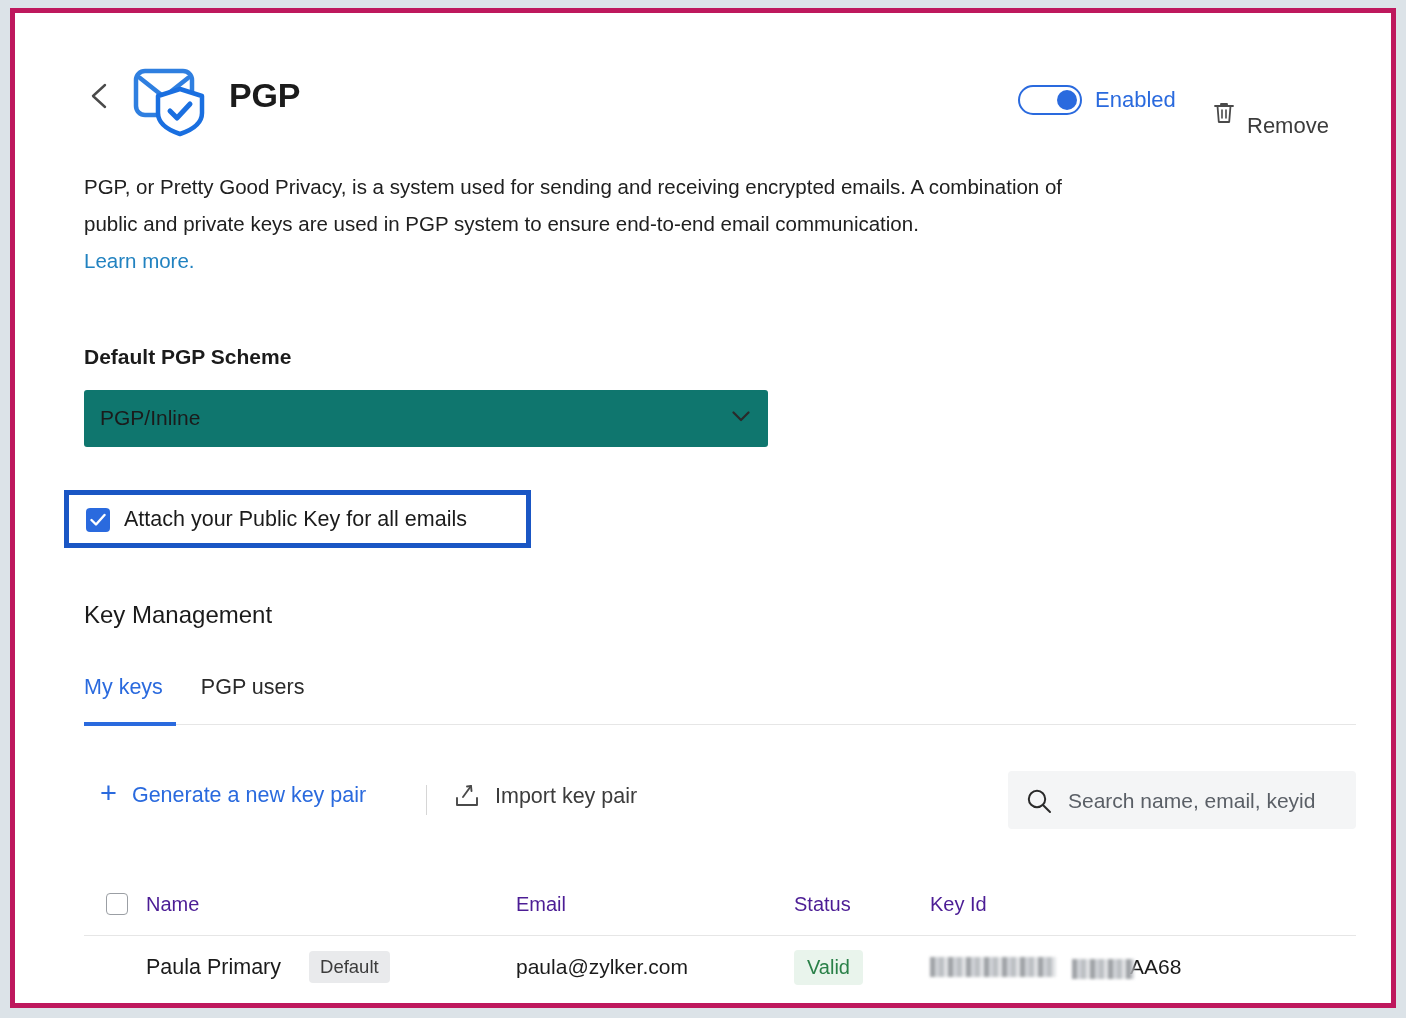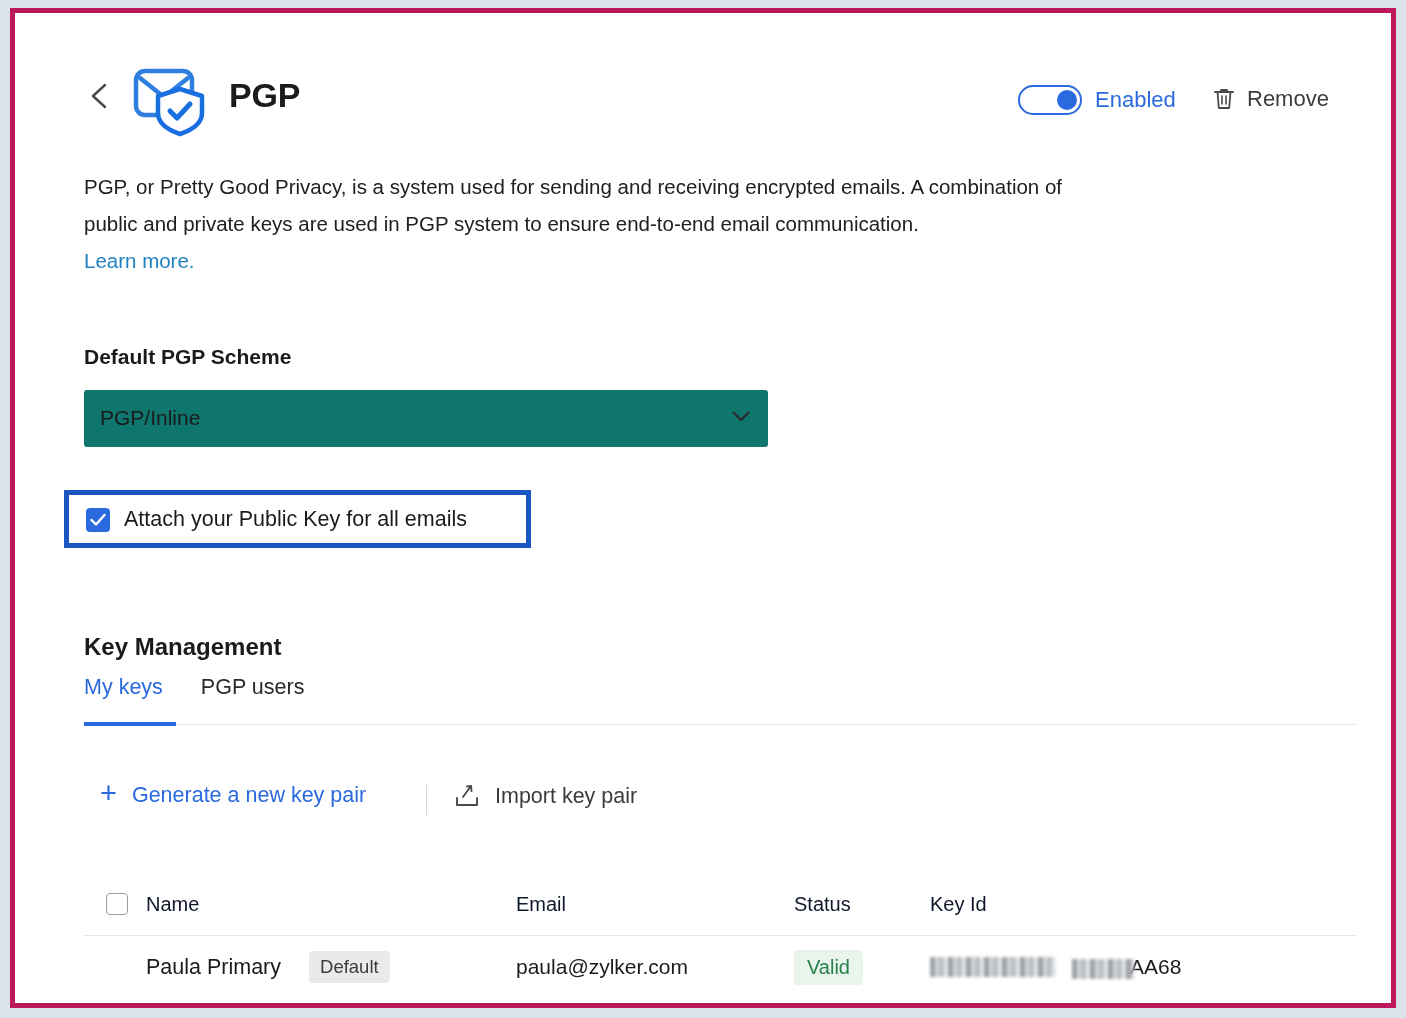--- a/index.html
+++ b/index.html
@@ -92,20 +92,21 @@
     left: 1197px;
     top: 73px;
     display: flex;
     align-items: center;
     gap: 11px;
     cursor: pointer;
   }
   .remove-label {
     font-size: 22px;
     color: #3c3c3c;
+    margin-top: 27px;
   }
 
   
   .desc {
     position: absolute;
     left: 69px;
     top: 155px;
     width: 1200px;
     font-size: 20.5px;
     line-height: 37px;
@@ -179,23 +180,23 @@
   .cb-checked svg { position: absolute; left: 4px; top: 5px; }
   .attach-label {
     font-size: 21.5px;
     color: #1b1b1b;
   }
 
   
   .km-title {
     position: absolute;
     left: 69px;
-    top: 620px;
+    top: 588px;
     font-size: 24px;
-    font-weight: bold;
+    font-weight: normal;
     color: #1b1b1b;
   }
   .tabs {
     position: absolute;
     left: 69px;
     top: 662px;
     display: flex;
     gap: 0px;
   }
   .tab {
@@ -310,21 +311,21 @@
   .tbl-head {
     border-bottom: 1px solid #e6e6e6;
   }
   .c-check { width: 62px; display: flex; align-items: center; padding-left: 22px; box-sizing: border-box; }
   .c-name  { width: 370px; }
   .c-email { width: 278px; }
   .c-status{ width: 136px; }
   .c-keyid { width: 420px; }
   .th {
     font-size: 20px;
-    color: #0f172a;
+    color: #4c1d95;
   }
   .cb-empty {
     width: 22px;
     height: 22px;
     border: 1.6px solid #9b9fa4;
     border-radius: 4px;
     background: #fff;
     cursor: pointer;
     box-sizing: border-box;
   }
@@ -458,20 +459,27 @@
 
   <div class="import-btn">
     <svg width="28" height="26" viewBox="0 0 28 26">
       <path d="M4 15 V22 H24 V15" fill="none" stroke="#4a4a4a" stroke-width="1.9" stroke-linecap="round" stroke-linejoin="round"></path>
       <path d="M18 3 L10 14" stroke="#4a4a4a" stroke-width="1.9" stroke-linecap="round"></path>
       <polyline points="14,3.5 18,3 18.5,8" fill="none" stroke="#4a4a4a" stroke-width="1.9" stroke-linecap="round" stroke-linejoin="round"></polyline>
     </svg>
     <span class="import-label">Import key pair</span>
   </div>
 
+  <div class="search-box">
+    <svg class="sicon" width="26" height="26" viewBox="0 0 26 26">
+      <circle cx="11" cy="11" r="8.2" fill="none" stroke="#2a2a2a" stroke-width="2"></circle>
+      <path d="M17.2 17.2 L24 24" stroke="#2a2a2a" stroke-width="2" stroke-linecap="round"></path>
+    </svg>
+    <input type="text" placeholder="Search name, email, keyid" style="">
+  </div>
 
   <div class="tbl">
 
     <div class="tbl-row tbl-head">
       <div class="c-check">
         <span class="cb-empty"></span>
       </div>
       <div class="c-name th">Name</div>
       <div class="c-email th">Email</div>
       <div class="c-status th">Status</div>

